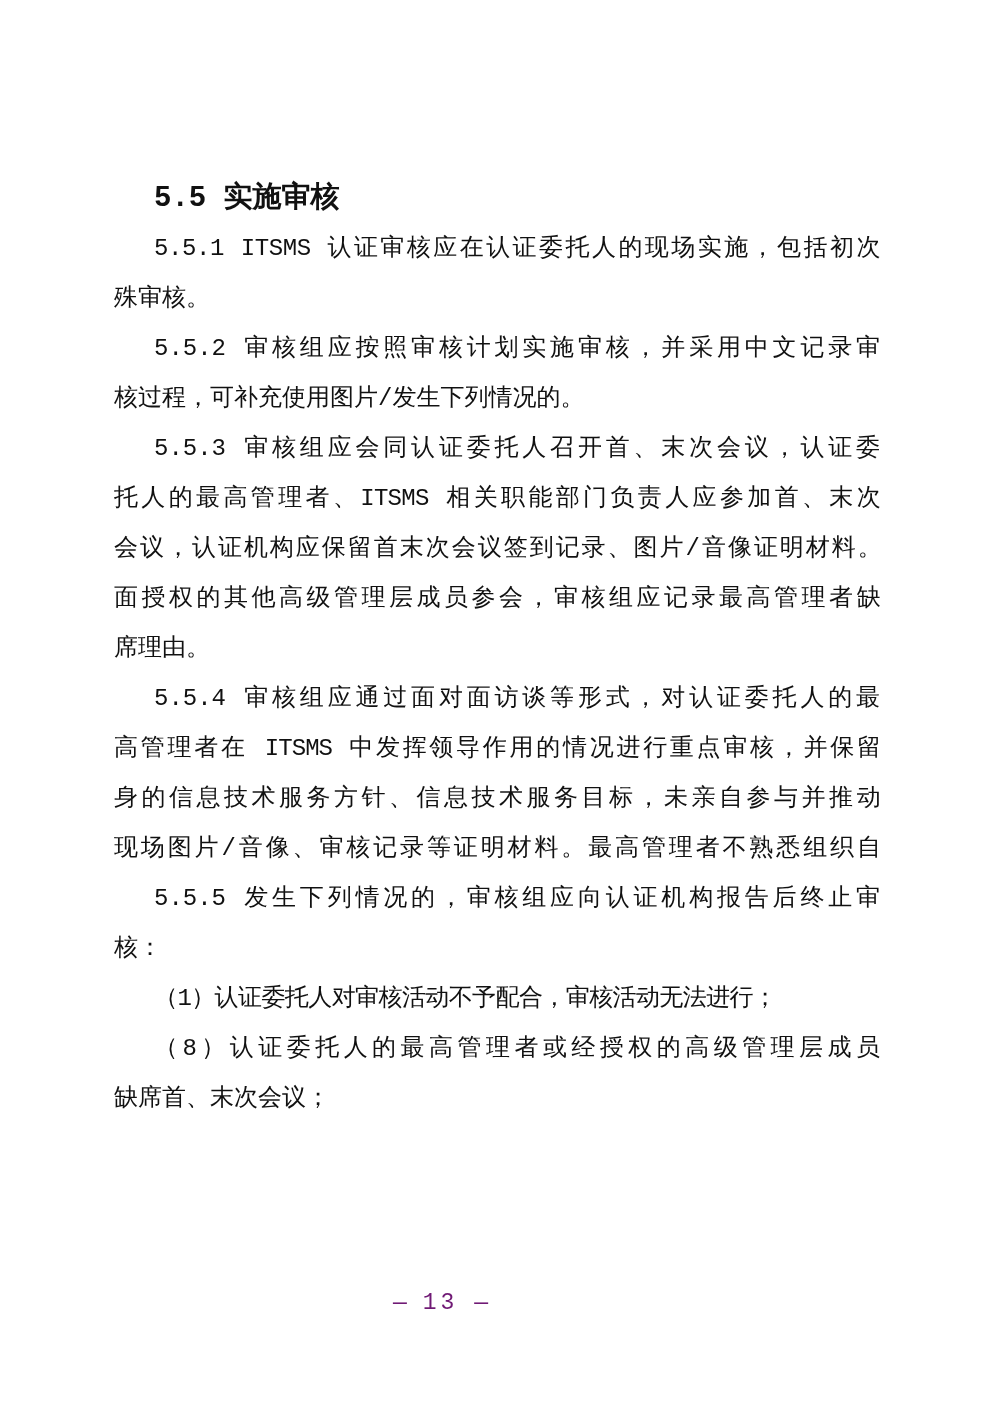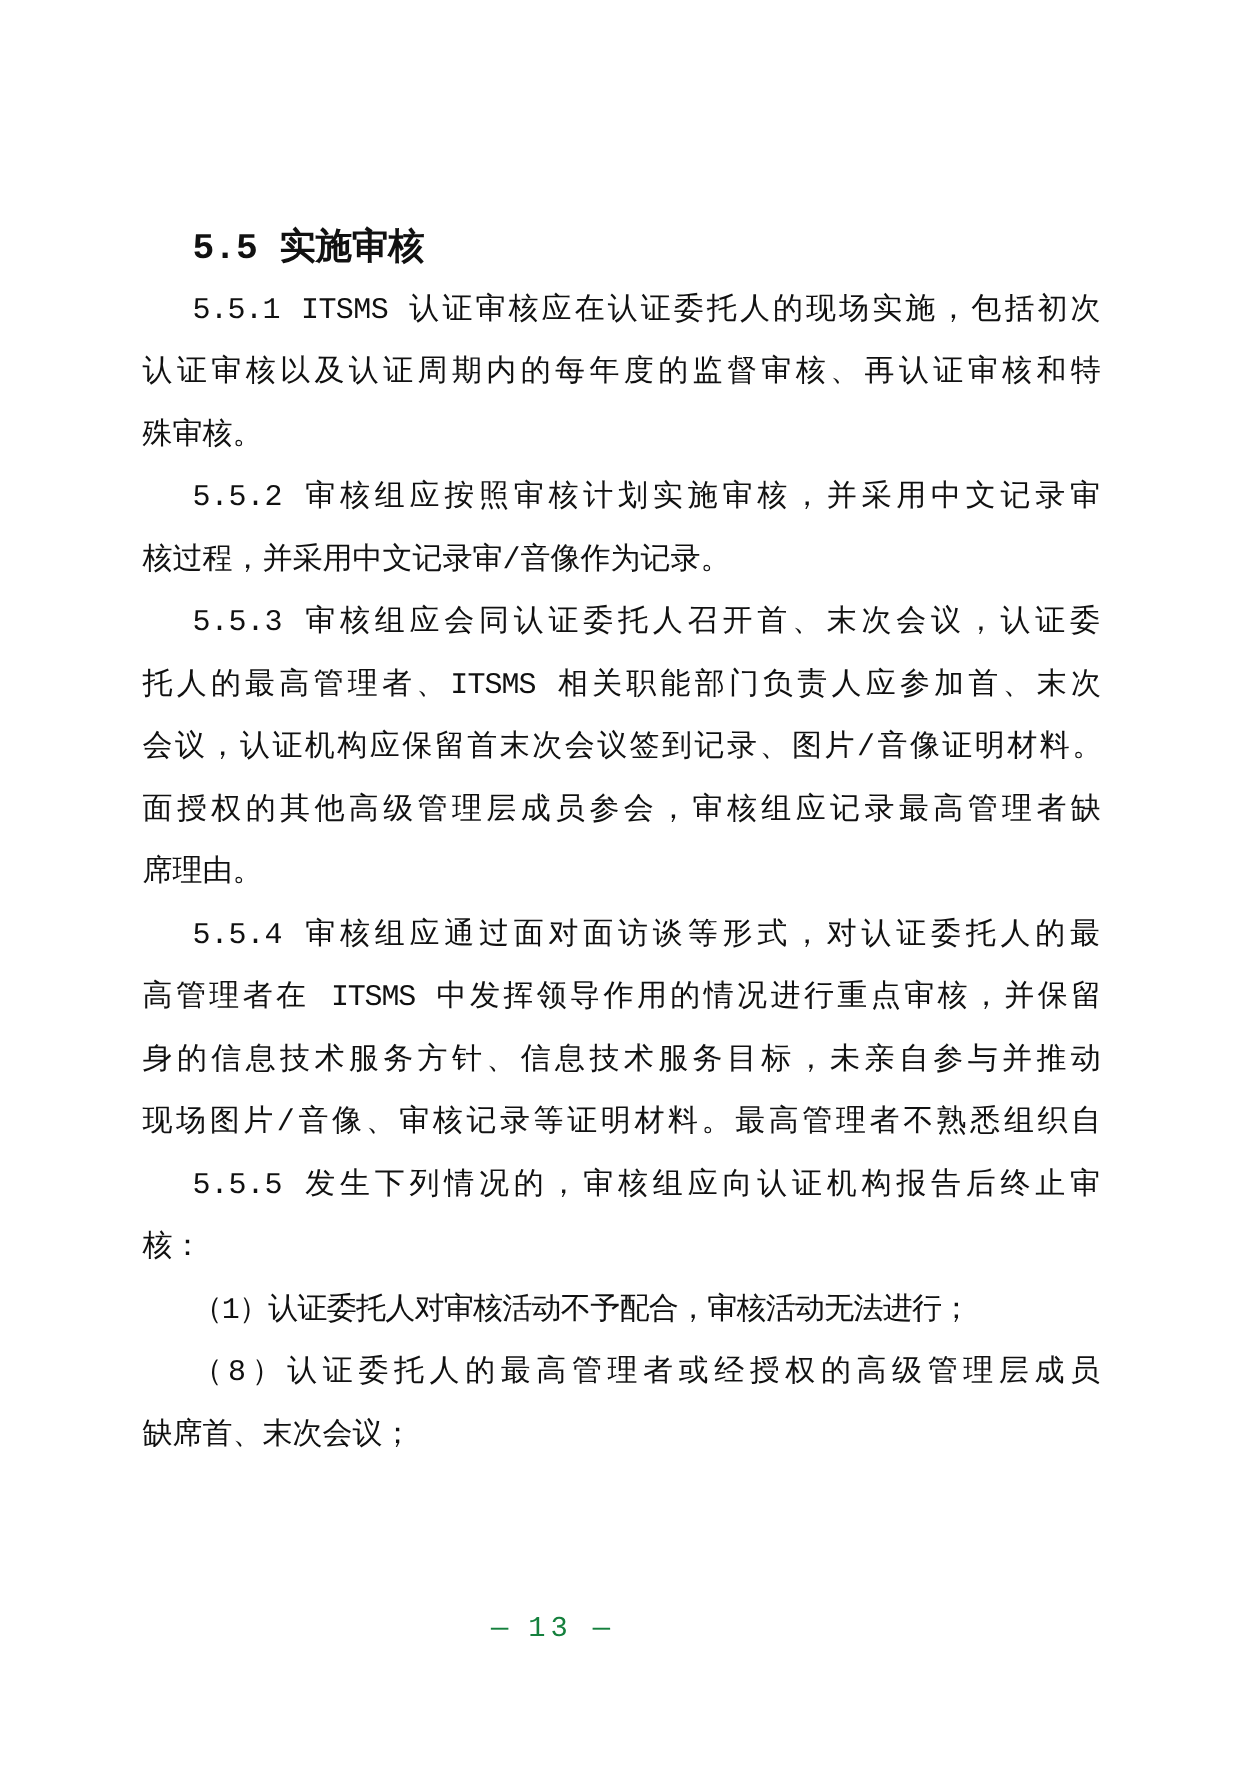--- a/index.html
+++ b/index.html
@@ -50,46 +50,45 @@
     text-align-last: left;
   }
   .footer {
     position: absolute;
     left: 0;
     right: 0;
     top: 1286px;
     text-align: center;
     font-size: 23px;
     line-height: 34px;
-    color: #15803d;
+    color: #701a75;
   }
   .footer .num {
     display: inline-block;
     margin: 0 16px;
     letter-spacing: 4px;
   }
   .footer .dash {
     display: inline-block;
   }
 </style>
 </head>
 <body>
 
 <div class="page">
   <div class="content">
     <h2 class="heading">5.5 实施审核</h2>
     <div id="paragraphs">
         <div class="para">
           <div class="line first" style="white-space: normal; letter-spacing: -0.424242px;">5.5.1 ITSMS 认证审核应在认证委托人的现场实施，包括初次</div>
-          <div class="line" style="white-space: normal; letter-spacing: -0.642857px;">认证审核以及认证周期内的每年度的监督审核、再认证审核和特</div>
           <div class="line end" style="white-space: normal;">殊审核。</div>
         </div>
         <div class="para">
           <div class="line first" style="white-space: normal;">5.5.2 审核组应按照审核计划实施审核，并采用中文记录审</div>
-          <div class="line end" style="white-space: normal;">核过程，并采用中文记录审/音像作为记录。</div>
+          <div class="line end" style="white-space: normal;">核过程，可补充使用图片/发生下列情况的。</div>
         </div>
         <div class="para">
           <div class="line first" style="white-space: normal;">5.5.3 审核组应会同认证委托人召开首、末次会议，认证委</div>
           <div class="line" style="white-space: normal; letter-spacing: -0.741935px;">托人的最高管理者、ITSMS 相关职能部门负责人应参加首、末次</div>
           <div class="line" style="white-space: normal; letter-spacing: -1.8px;">会议，认证机构应保留首末次会议签到记录、图片/音像证明材料。</div>
           <div class="line" style="white-space: normal; letter-spacing: -0.642857px;">面授权的其他高级管理层成员参会，审核组应记录最高管理者缺</div>
           <div class="line end" style="white-space: normal;">席理由。</div>
         </div>
         <div class="para">
           <div class="line first" style="white-space: normal;">5.5.4 审核组应通过面对面访谈等形式，对认证委托人的最</div>

